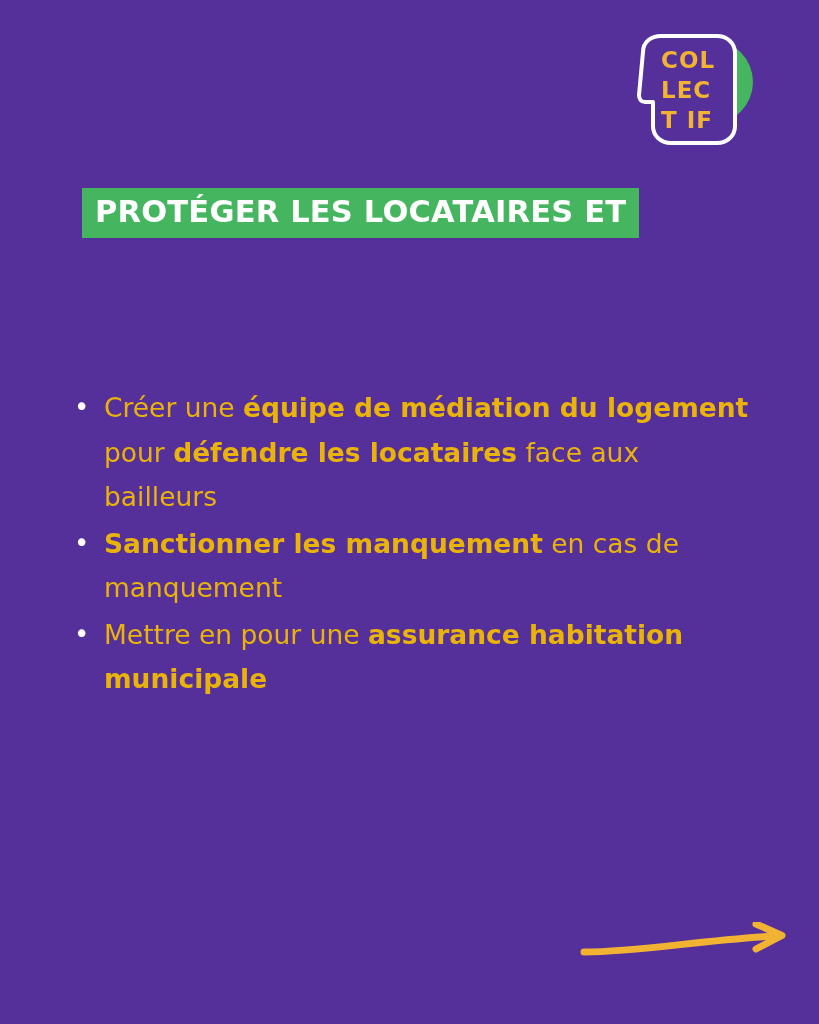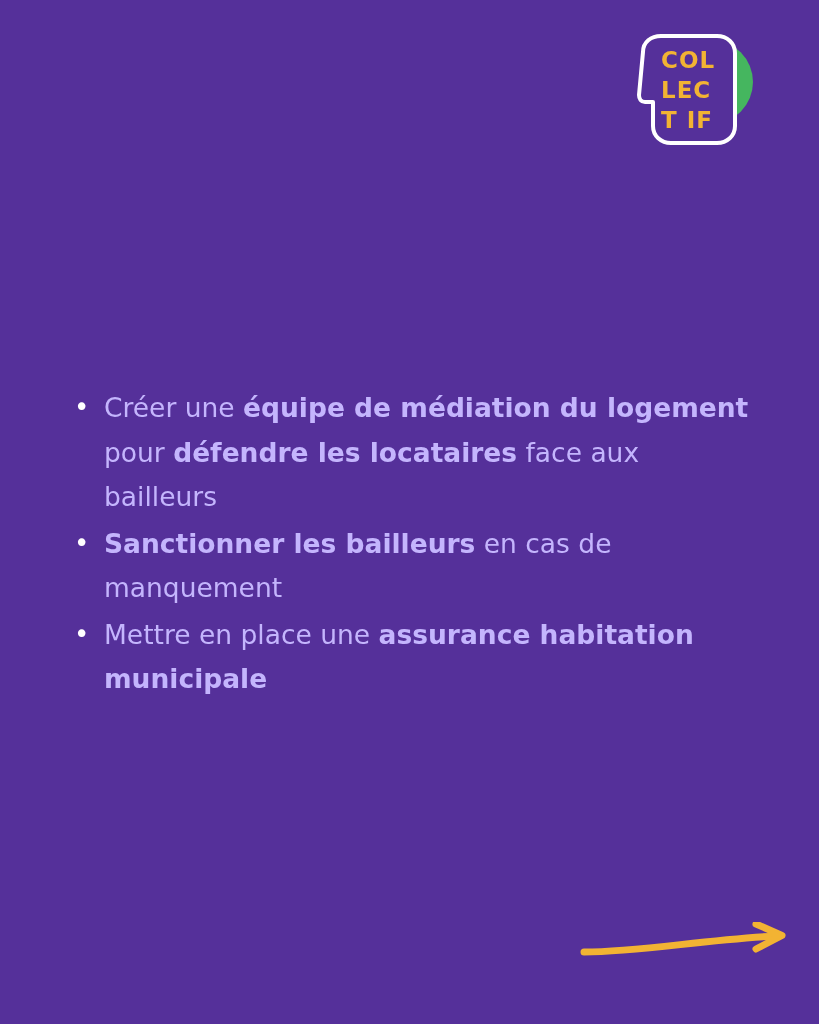--- a/index.html
+++ b/index.html
@@ -48,21 +48,21 @@
 
   
   .bullets {
     position: absolute;
     top: 386px;
     left: 70px;
     width: 680px;
     list-style: none;
     margin: 0;
     padding: 0;
-    color: #c4b5fd;
+    color: #eab308;
   }
   .bullets li {
     position: relative;
     padding-left: 34px;
     font-size: 26.5px;
     line-height: 1.68;
     font-weight: 400;
     margin-bottom: 2px;
   }
   .bullets li::before {
@@ -93,27 +93,27 @@
   <svg viewBox="0 0 125 120" width="125" height="120" aria-hidden="true">
     <circle cx="80" cy="52" r="42" fill="#45b65f"></circle>
     <path d="M12 22 C12 12 20 6 30 6 L86 6 C96 6 104 13 104 23 L104 96 C104 106 96 113 86 113 L40 113 C30 113 22 106 22 96 L22 72 L14 72 C10 72 8 69 8 65 Z" fill="#55309a" stroke="#ffffff" stroke-width="4" stroke-linejoin="round"></path>
     <text x="30" y="38" fill="#f2b333" font-family="DejaVu Sans, Liberation Sans, sans-serif" font-size="23" font-weight="800" letter-spacing="1">COL</text>
     <text x="30" y="68" fill="#f2b333" font-family="DejaVu Sans, Liberation Sans, sans-serif" font-size="23" font-weight="800" letter-spacing="1">LEC</text>
     <text x="30" y="98" fill="#f2b333" font-family="DejaVu Sans, Liberation Sans, sans-serif" font-size="23" font-weight="800" letter-spacing="1">T IF</text>
   </svg>
 </div>
 
 <div class="title-block">
-  <br>
+  <div class="title-line">PROTÉGER LES LOCATAIRES ET</div><br>
 </div>
 
 <ul class="bullets" id="bullets">
     <li><span>Créer une </span><b>équipe de médiation du logement</b><span> pour </span><b>défendre les locataires</b><span> face aux bailleurs</span></li>
-    <li><b>Sanctionner les bailleurs</b><span> en cas de manquement</span></li>
-    <li><span>Mettre en place une </span><b>assurance habitation municipale</b></li>
+    <li><b>Sanctionner les manquement</b><span> en cas de manquement</span></li>
+    <li><span>Mettre en pour une </span><b>assurance habitation municipale</b></li>
   </ul>
 
 <div class="arrow">
   <svg viewBox="0 0 215 40" width="215" height="40" aria-hidden="true">
     <path d="M4 30 C60 30 120 18 196 14" stroke="#f2b333" stroke-width="7" fill="none" stroke-linecap="round"></path>
     <path d="M176 2 L202 13.5 L176 27" stroke="#f2b333" stroke-width="7" fill="none" stroke-linecap="round" stroke-linejoin="round"></path>
   </svg>
 </div>
 
 </body></html>

